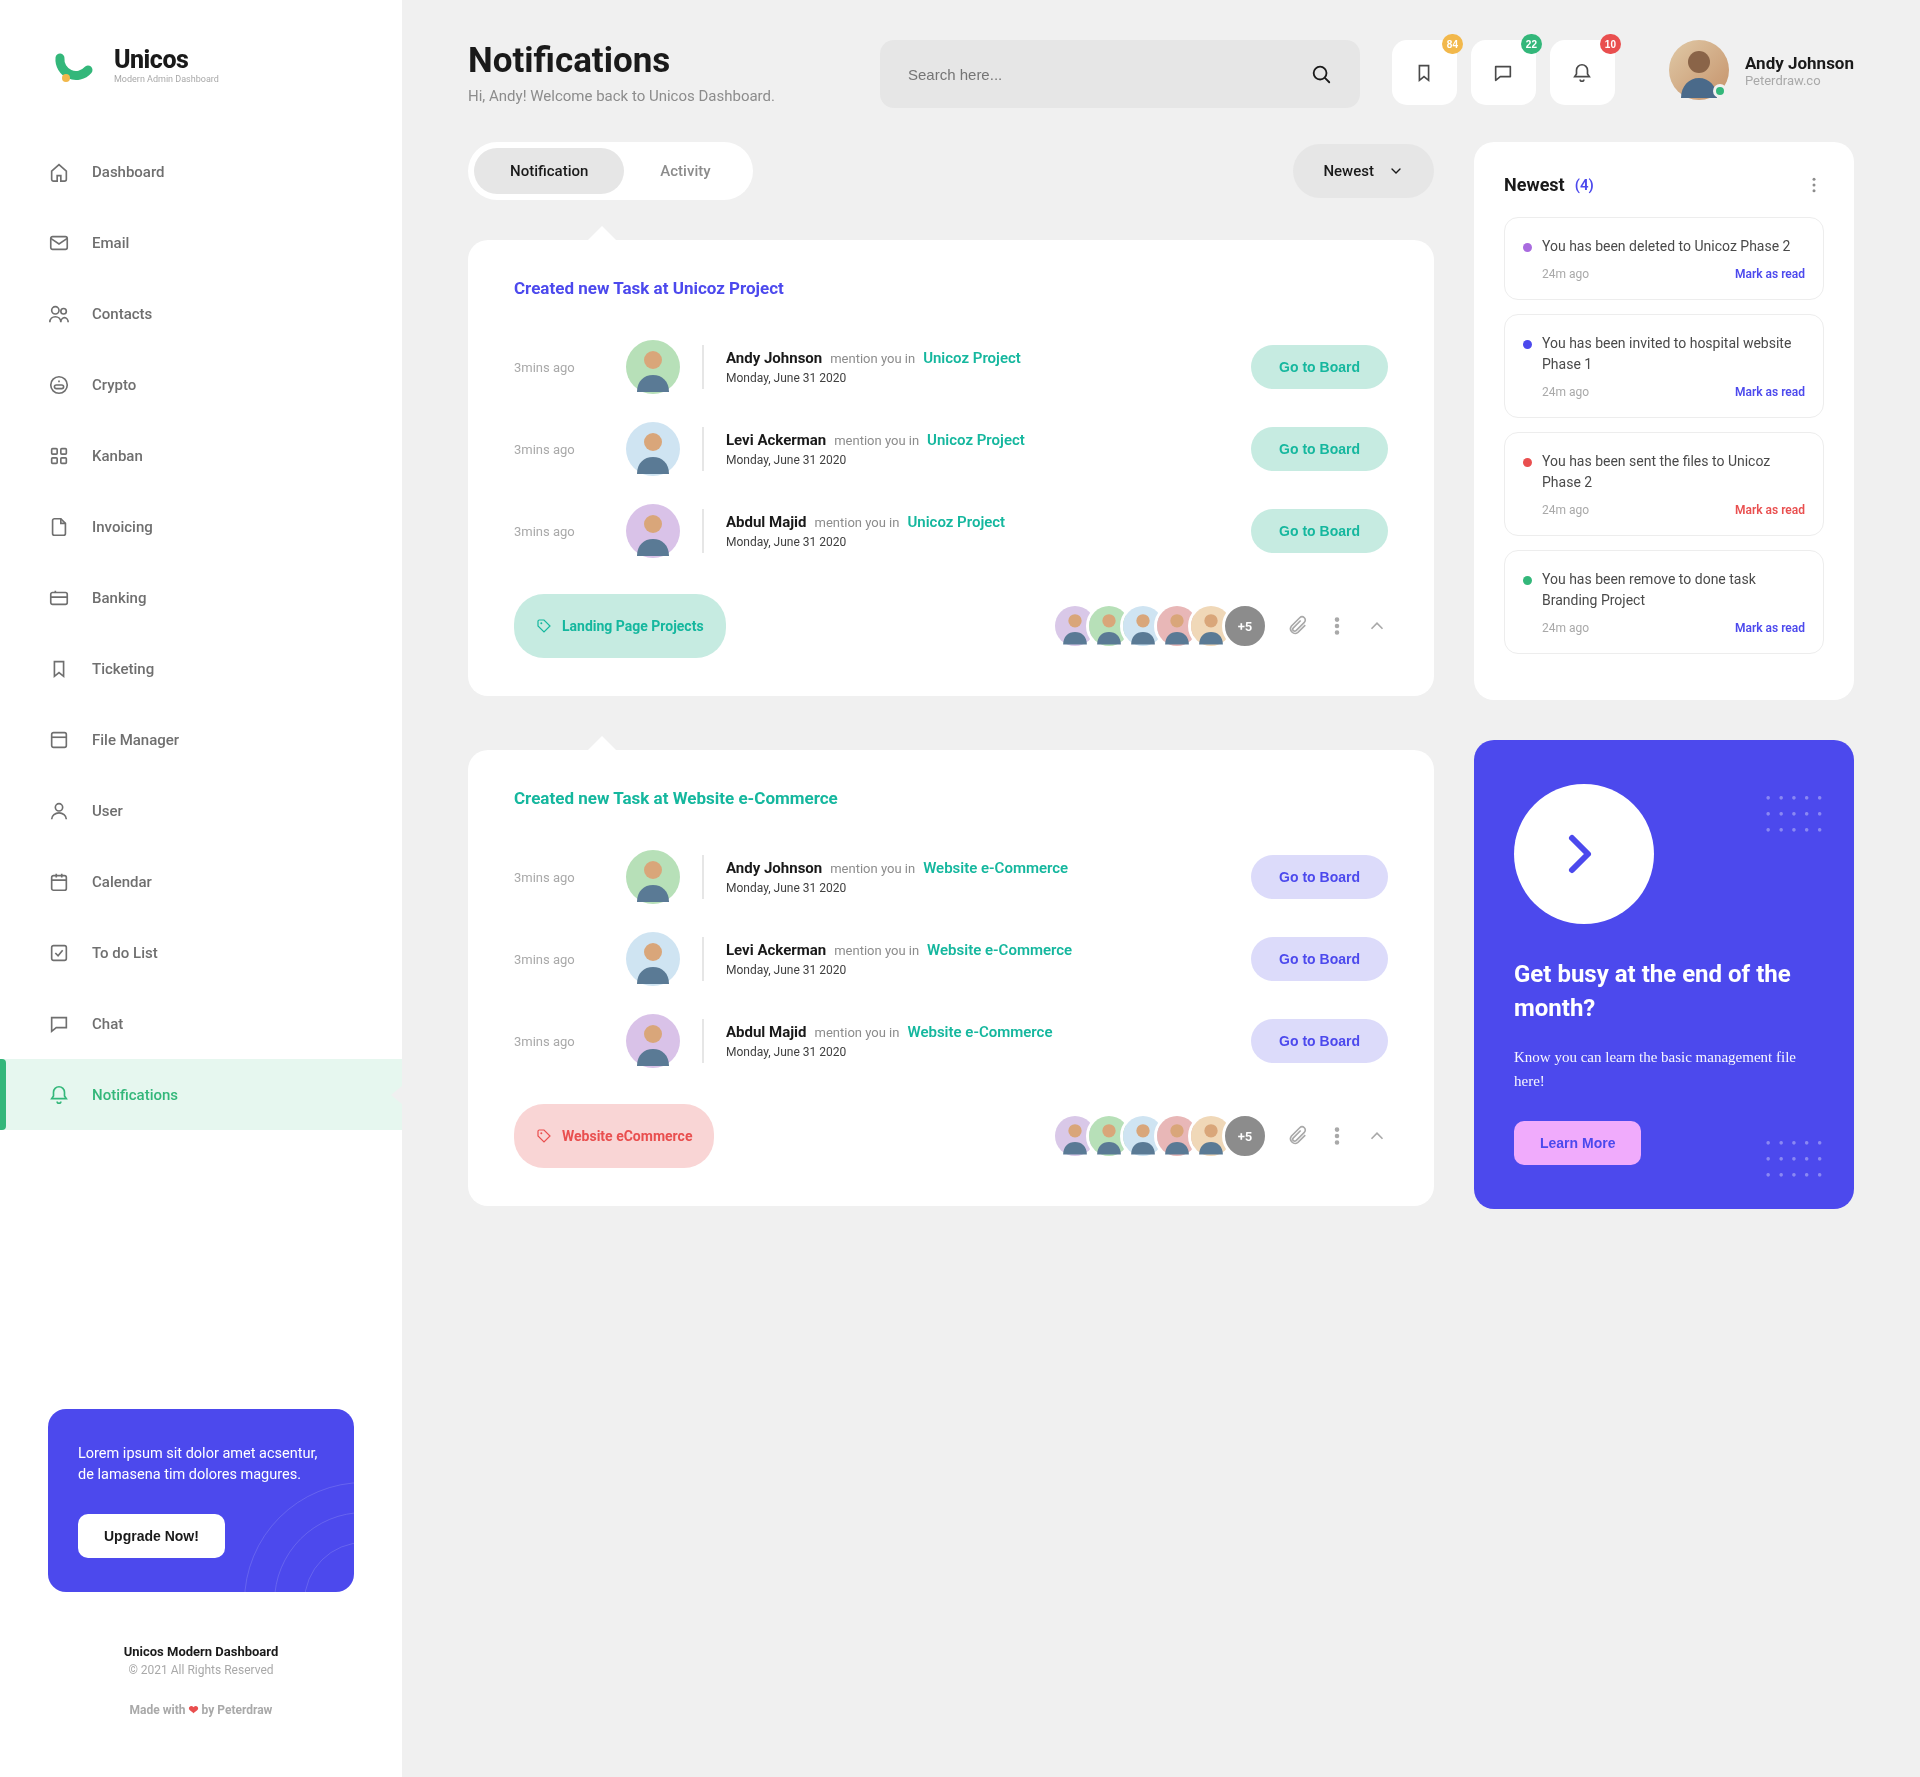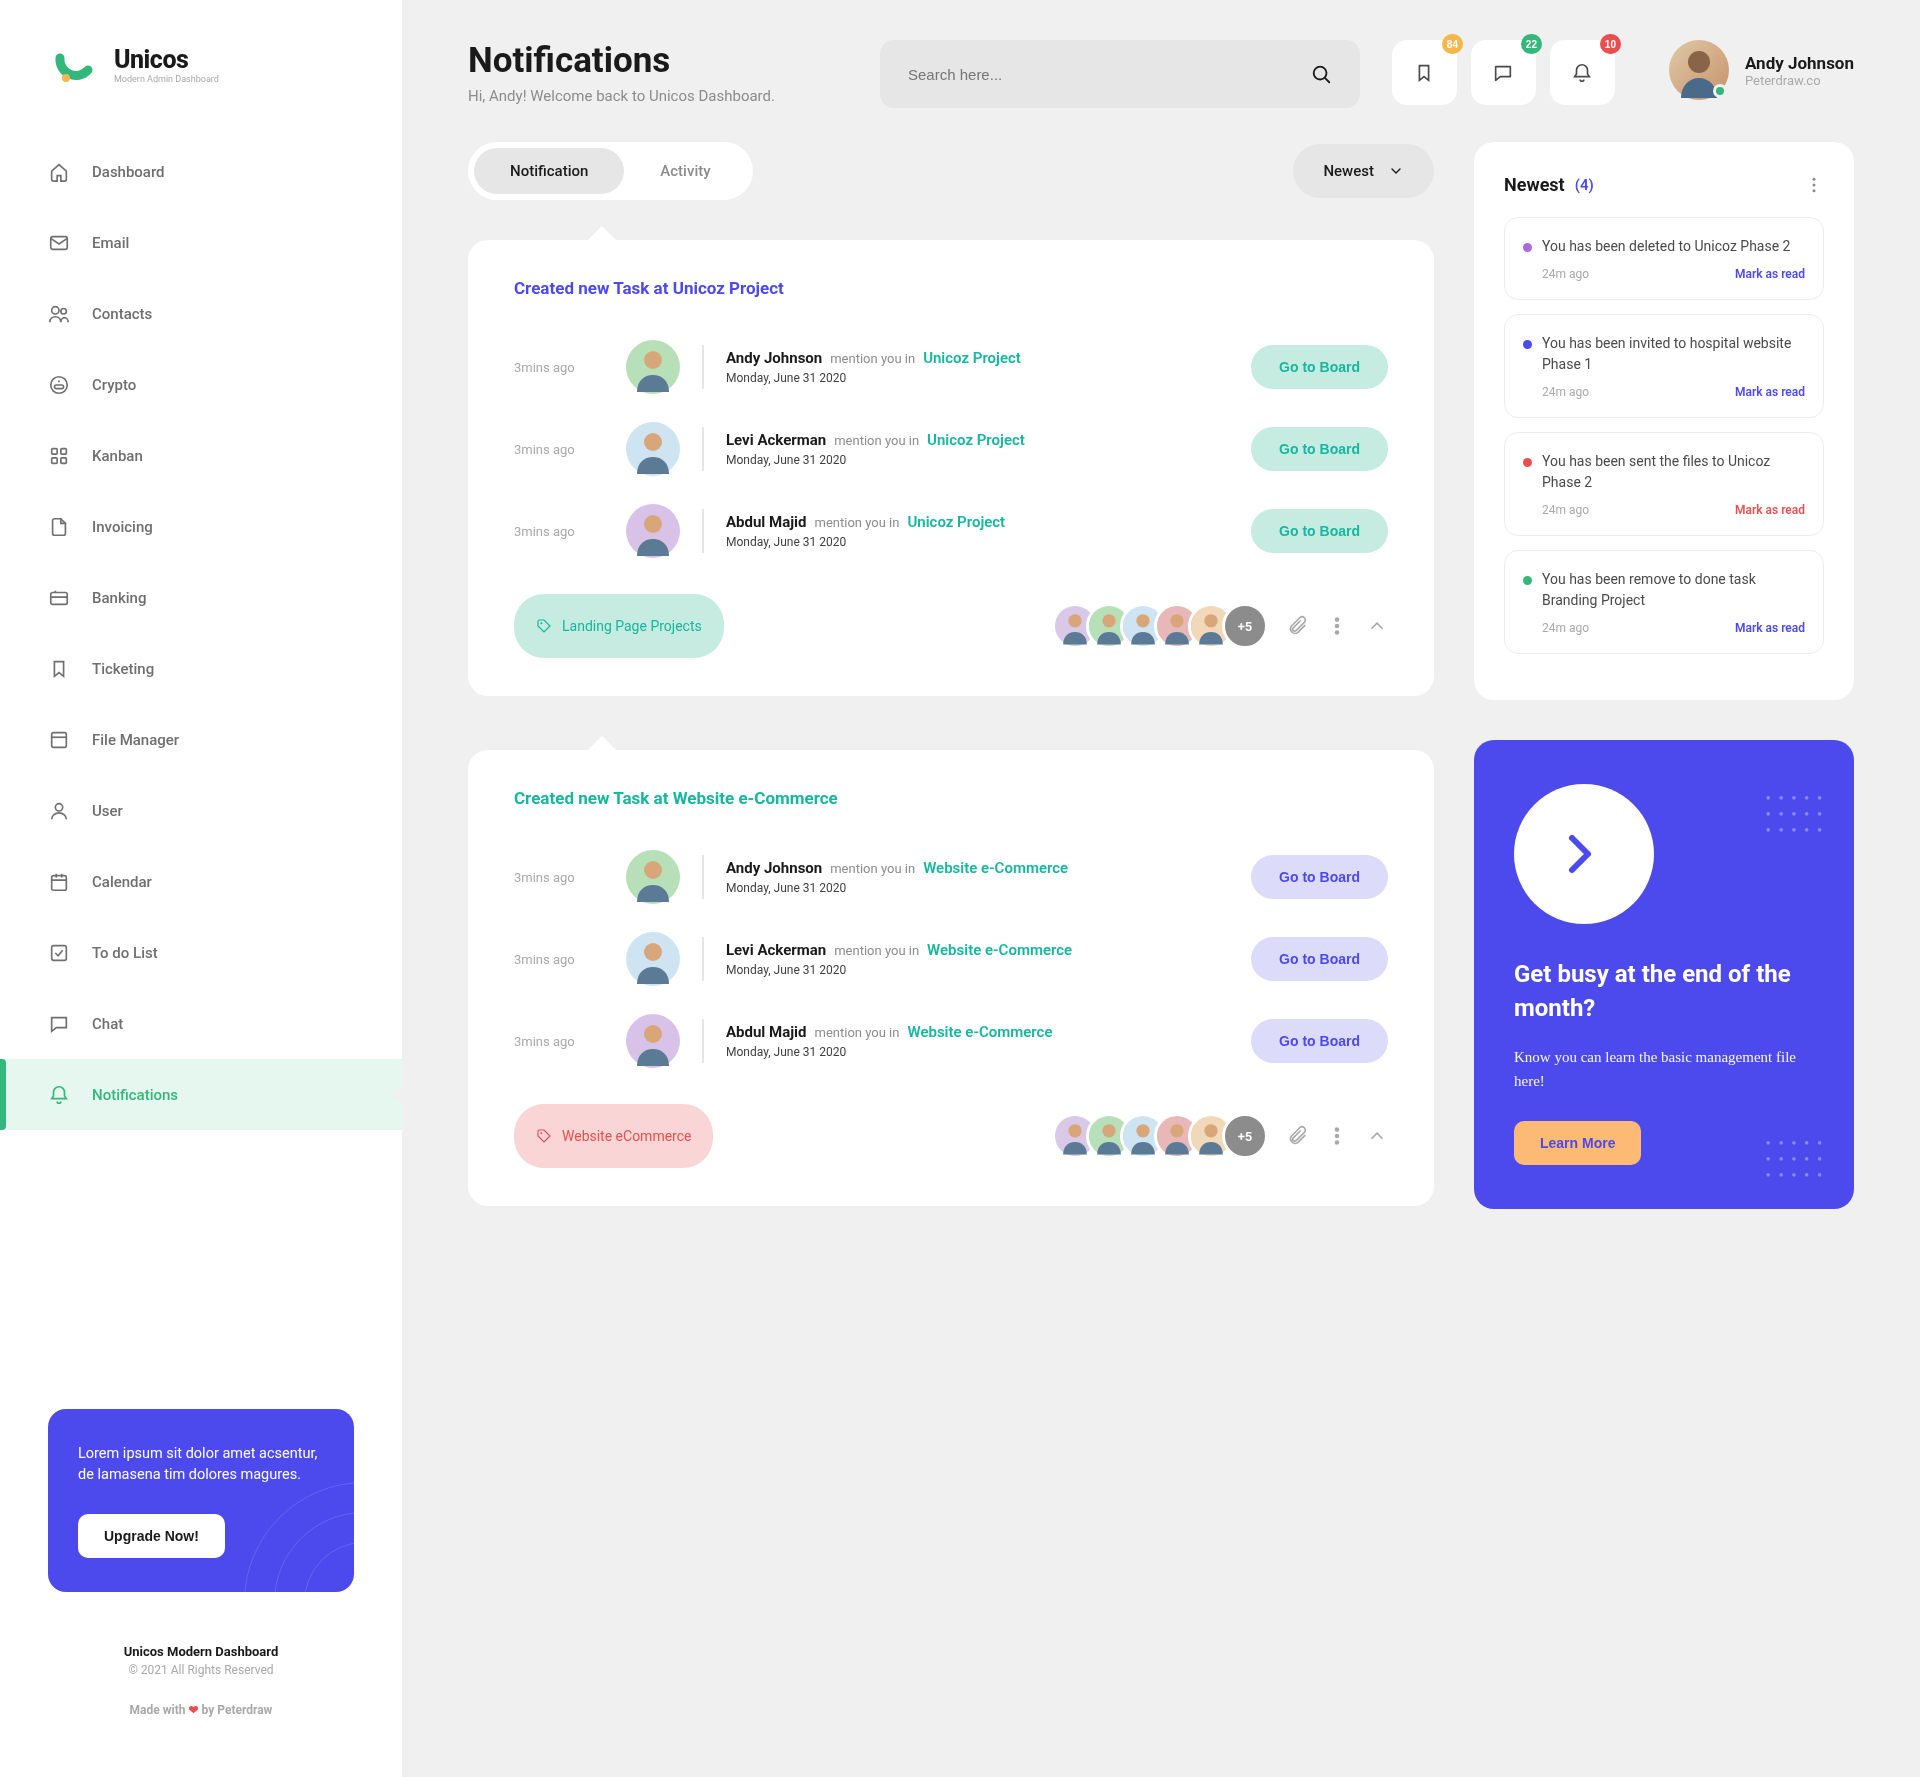--- a/index.html
+++ b/index.html
@@ -63,21 +63,21 @@
 .notif-body { flex:1; }
 .notif-line { display:flex; align-items:baseline; gap:8px; flex-wrap:wrap; font-size:15px; }
 .nm { font-weight:700; }
 .mention { color:#8C8C8C; font-size:13px; }
 .proj { font-weight:600; }
 .notif-date { font-size:12px; color:#404040; margin-top:4px; }
 .goto-btn { border:none; padding:14px 28px; border-radius:30px; font-size:14px; font-weight:600; cursor:pointer; }
 .goto-btn.teal { background:#C6EBE1; color:#15B79E; }
 .goto-btn.purple { background:#DCDBFA; color:#4C49ED; }
 .card-foot { display:flex; align-items:center; margin-top:22px; gap:18px; }
-.tag { display:flex; align-items:center; gap:10px; padding:24px 22px; border-radius:30px; font-size:14px; font-weight:400; }
+.tag { display:flex; align-items:center; gap:10px; padding:24px 22px; border-radius:30px; font-size:14px; font-weight:700; }
 .tag.teal { background:#C6EBE1; color:#15B79E; }
 .tag.red { background:#F9D5D5; color:#E94F4F; }
 .ava-stack { display:flex; margin-left:auto; }
 .ava-stack .a { width:46px; height:46px; border-radius:50%; border:3px solid #fff; margin-left:-12px; }
 .ava-stack .more { background:#8C8C8C; color:#fff; display:flex; align-items:center; justify-content:center; font-size:13px; font-weight:600; }
 .foot-icon { width:22px; height:22px; stroke:#A9A9A9; stroke-width:1.8; fill:none; cursor:pointer; }
 .foot-icon-btn { background:none; border:none; padding:0; display:flex; align-items:center; justify-content:center; }
 .side-card { background:#fff; border-radius:20px; padding:32px 30px; }
 .side-head { display:flex; align-items:center; gap:10px; margin-bottom:22px; }
 .side-head-title { font-size:18px; font-weight:700; }
@@ -88,21 +88,21 @@
 .feed-body { flex:1; }
 .feed-text { font-size:14px; color:#4A4A4A; line-height:1.5; }
 .feed-meta { display:flex; justify-content:space-between; align-items:center; margin-top:10px; }
 .feed-time { font-size:12px; color:#A9A9A9; }
 .mark-read { font-size:12px; font-weight:600; color:#4C49ED; cursor:pointer; }
 .mark-read.red { color:#E94F4F; }
 .banner { background:#4C49ED; border-radius:20px; padding:44px 40px; color:#fff; position:relative; overflow:hidden; }
 .banner-icon { width:140px; height:140px; background:#fff; border-radius:50%; display:flex; align-items:center; justify-content:center; margin-bottom:34px; position:relative; z-index:2; }
 .banner-title { font-size:24px; font-weight:700; line-height:1.4; margin-bottom:20px; position:relative; z-index:2; }
 .banner-text { font-size:15px; line-height:1.6; opacity:.95; margin-bottom:28px; position:relative; z-index:2;font-family:Liberation Serif, serif; }
-.banner-btn { background:#fdba74; color:#4C49ED; border:none; padding:14px 26px; font-size:14px; font-weight:600; border-radius:10px; cursor:pointer; position:relative; z-index:2; }
+.banner-btn { background:#f0abfc; color:#4C49ED; border:none; padding:14px 26px; font-size:14px; font-weight:600; border-radius:10px; cursor:pointer; position:relative; z-index:2; }
 .dots-grid { position:absolute; color:rgba(255,255,255,.35); font-size:8px; letter-spacing:8px; line-height:16px; z-index:1; }
 .dots-grid.tr { top:50px; right:24px; }
 .dots-grid.br { bottom:26px; right:24px; }
 .person-svg { width:100%; height:100%; }
 </style>
 </head>
 <body>
 
 <div class="app">
   <aside class="sidebar">

